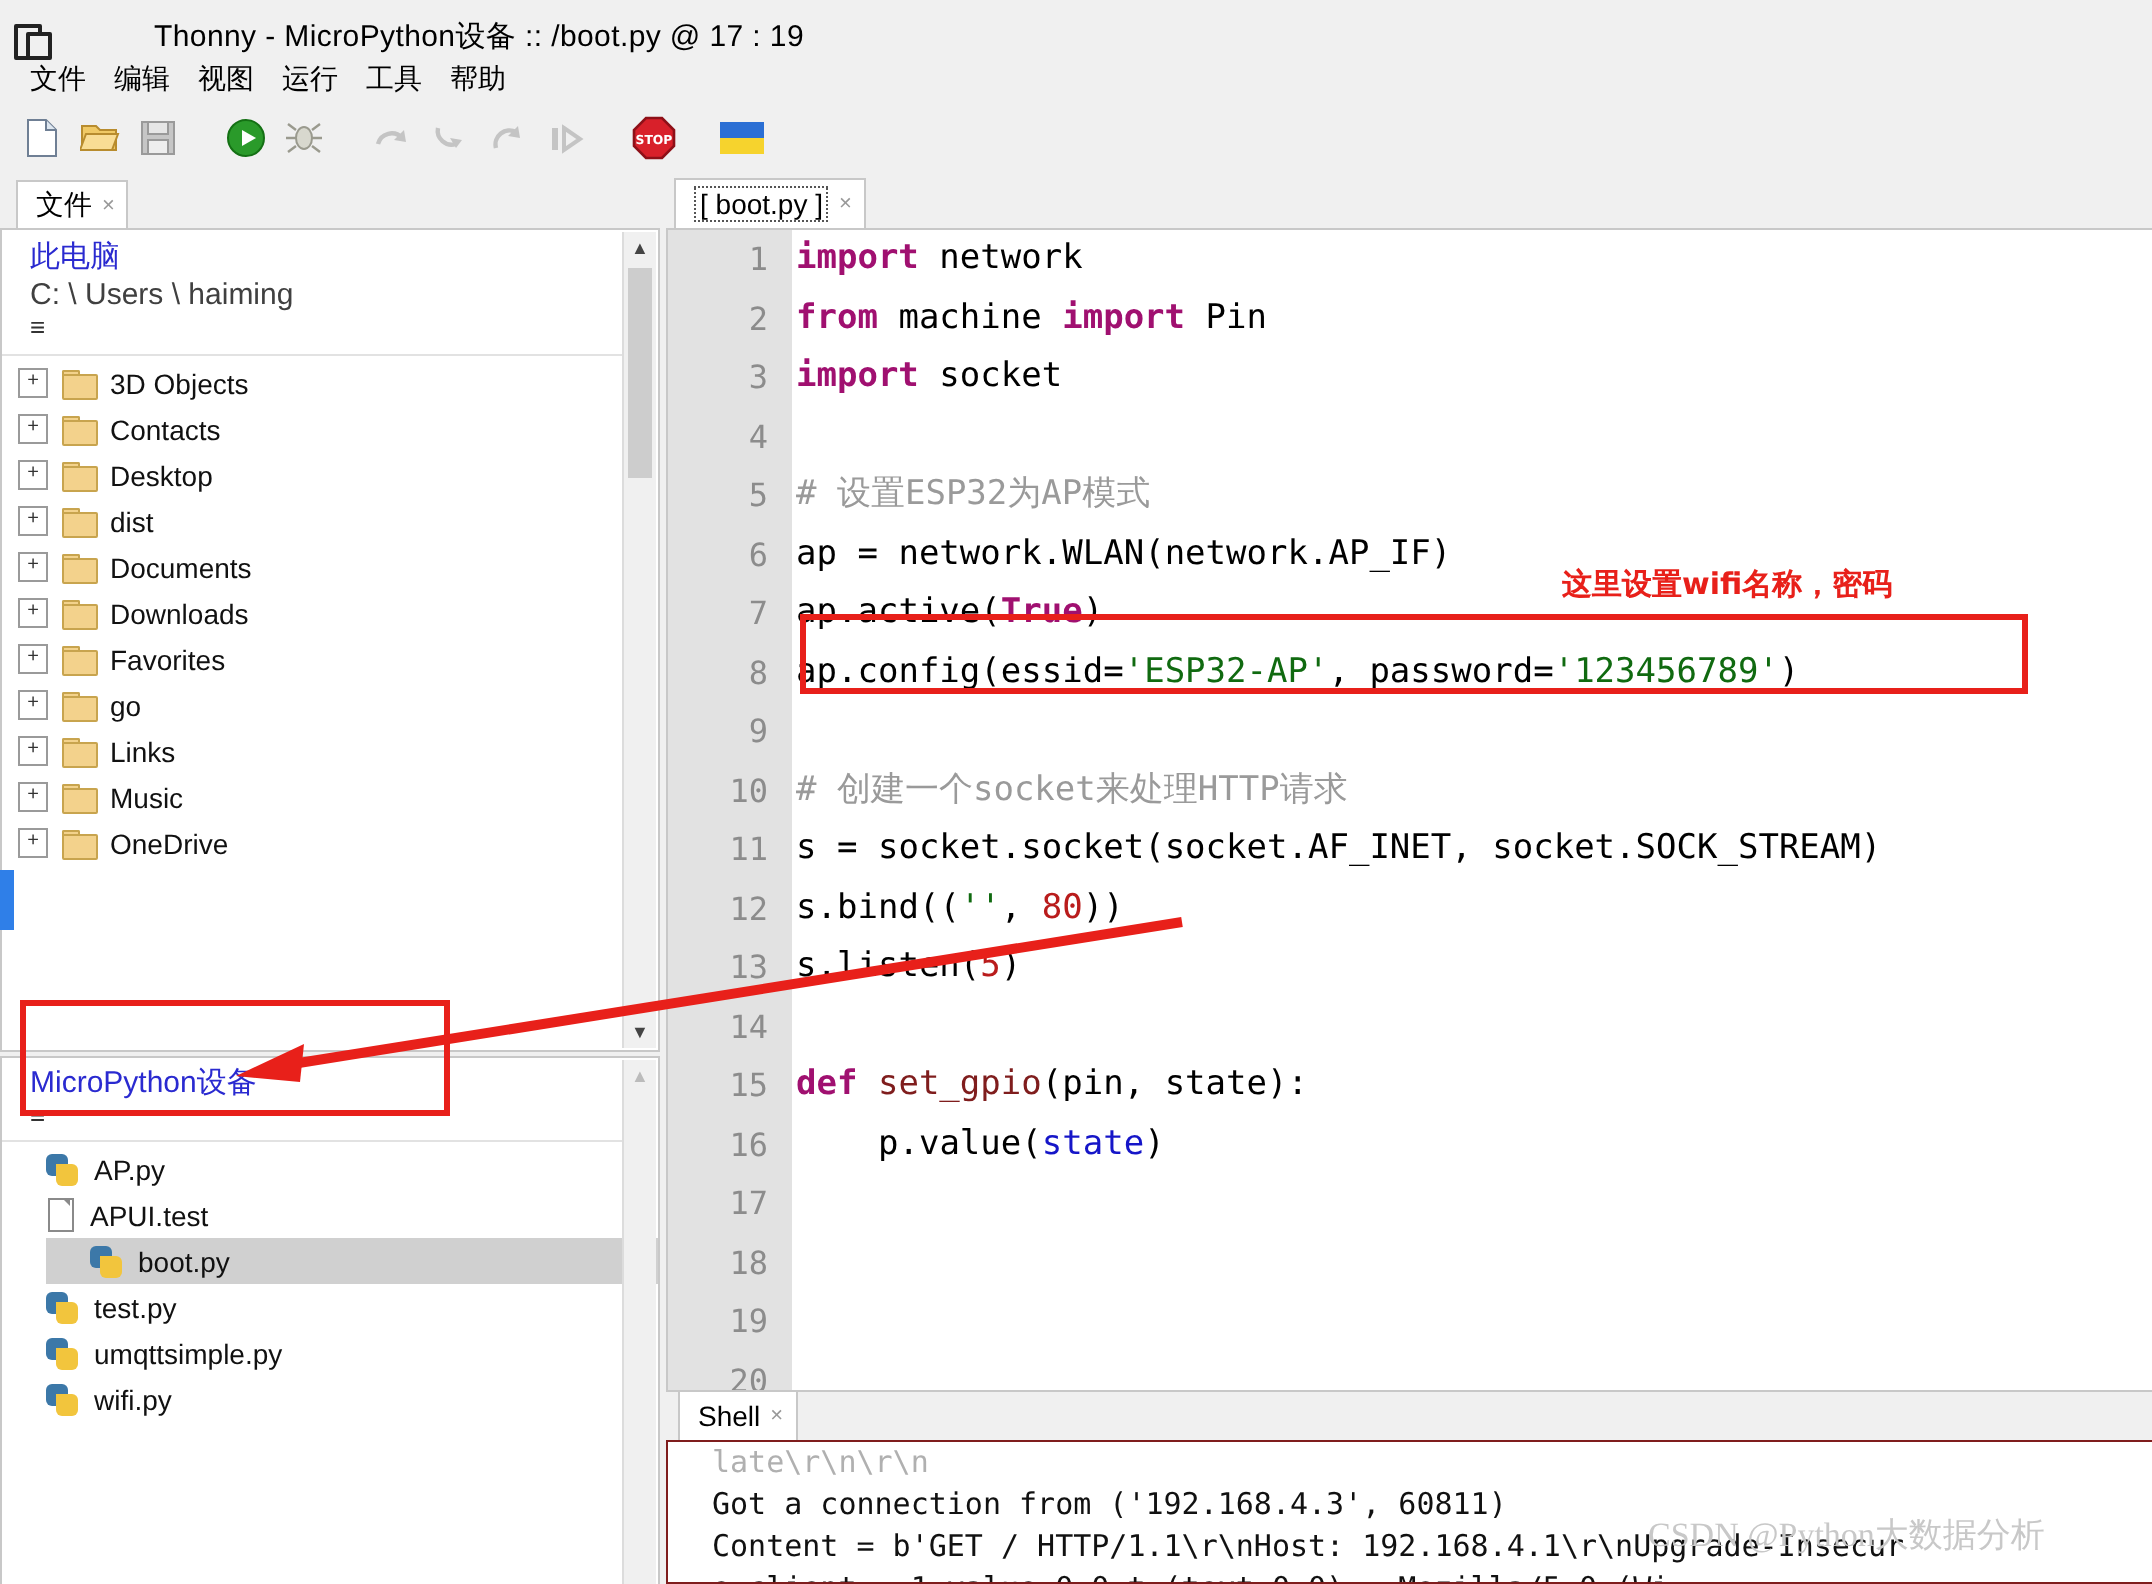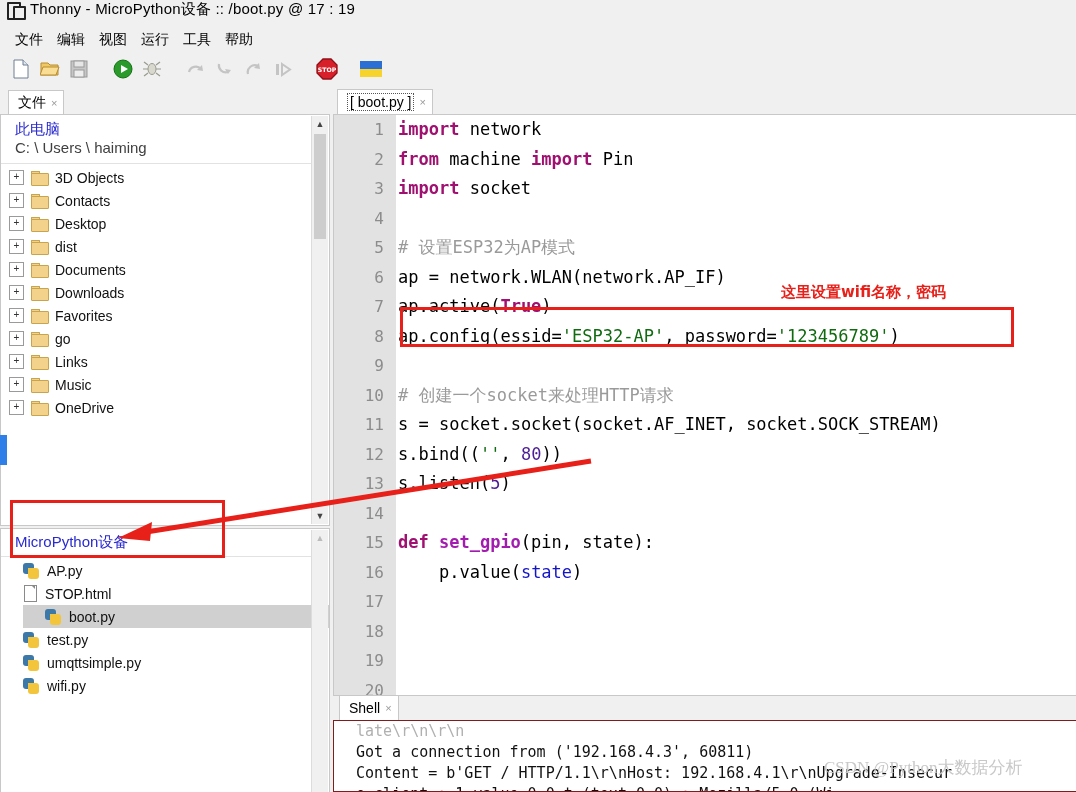--- a/index.html
+++ b/index.html
@@ -4,42 +4,42 @@
 <style>
   html,body{margin:0;padding:0;}
   body{
     width:1076px;height:792px;overflow:hidden;
     background:#f0f0f0;
     font-family:"Liberation Sans","DejaVu Sans",sans-serif;
     font-size:13px;color:#000;
     position:relative;
   }
   
-  #titlebar{height:28px;display:flex;align-items:flex-start;padding:0 6px;background:#f0f0f0;}
+  #titlebar{height:28px;display:flex;align-items:flex-end;padding:0 6px;background:#f0f0f0;gap:47px;}
   #app-icon{width:18px;height:18px;margin-right:6px;position:relative;flex:none;}
   #app-icon .t1{position:absolute;left:1px;top:2px;width:10px;height:14px;border:2px solid #222;border-radius:1px;}
   #app-icon .t2{position:absolute;left:7px;top:6px;width:9px;height:10px;border:2px solid #222;border-radius:1px;background:#f0f0f0;}
   #title-text{font-size:15px;color:#000;white-space:nowrap;letter-spacing:.2px;}
   
   #menubar{height:24px;display:flex;align-items:center;padding:0 8px;background:#f0f0f0;}
   #menubar .mi{font-size:14px;padding:1px 7px;color:#000;white-space:nowrap;}
   
   #toolbar{height:34px;display:flex;align-items:center;padding:0 8px;gap:3px;background:#f0f0f0;}
   .tb{width:26px;height:26px;display:flex;align-items:center;justify-content:center;flex:none;}
   .tb.sep{width:12px;}
   
   #main{position:absolute;left:0;top:88px;width:1076px;height:704px;}
   
   #leftpane{position:absolute;left:0;top:0;width:330px;height:704px;background:#f0f0f0;}
   .tabstrip{height:26px;background:#f0f0f0;display:flex;align-items:flex-end;padding-left:8px;}
   .tabitem{background:#fff;border:1px solid #c8c8c8;border-bottom:none;height:23px;
            display:flex;align-items:center;padding:0 6px 0 9px;font-size:14px;gap:5px;}
   .tabitem .x{color:#999;font-size:11px;}
   .panelbody{background:#fff;border:1px solid #c8c8c8;position:absolute;left:0;right:0;}
-  .panel-head{display:flex;align-items:flex-start;justify-content:space-between;padding:4px 6px 2px 14px;}
+  .panel-head{display:flex;align-items:flex-start;justify-content:space-between;padding:4px 6px 2px 14px;flex-direction:column;}
   .panel-head .ptitle{color:#2a2ad0;font-size:15px;line-height:19px;}
   .panel-head .ptitle .sub{color:#404040;}
   .hamburger{font-size:13px;color:#333;padding-right:2px;line-height:14px;}
   .row{display:flex;align-items:center;height:23px;padding-left:8px;font-size:14px;color:#111;white-space:nowrap;}
   .row.sel{background:#d0d0d0;margin-left:22px;}
   .expander{width:13px;height:13px;border:1px solid #9a9a9a;background:#fff;color:#333;
             font-size:10px;line-height:11px;text-align:center;margin-right:7px;flex:none;}
   .folder-ico{width:17px;height:14px;margin-right:7px;flex:none;position:relative;}
   .folder-ico .b{position:absolute;left:0;top:2px;width:16px;height:11px;background:#f3d28c;border:1px solid #c8a44e;border-radius:1px;}
   .folder-ico .tabf{position:absolute;left:0;top:0px;width:7px;height:4px;background:#f3d28c;border:1px solid #c8a44e;border-bottom:none;border-radius:1px 1px 0 0;}
@@ -59,24 +59,24 @@
   
   #rightpane{position:absolute;left:333px;top:0;width:823px;height:704px;background:#f0f0f0;}
   #editor-wrap{position:absolute;left:0;top:26px;right:0;height:580px;background:#fff;border:1px solid #c8c8c8;}
   #gutter{position:absolute;left:0;top:0;width:62px;bottom:0;background:#e2e2e2;}
   #gutter div{height:29.5px;line-height:29.5px;text-align:right;padding-right:12px;color:#8c8c8c;
               font-family:"DejaVu Sans Mono","Liberation Mono",monospace;font-size:16px;}
   #codearea{position:absolute;left:64px;top:0;right:16px;bottom:0;overflow:hidden;}
   #codearea .cl{height:29.5px;line-height:29.5px;white-space:pre;
                 font-family:"DejaVu Sans Mono","Liberation Mono",monospace;font-size:17px;}
   .kw{color:#a01070;font-weight:bold;}
-  .fn{color:#a21caf;font-weight:bold;}
+  .fn{color:#7f1d1d;font-weight:normal;}
   .st{color:#106a10;}
   .cm{color:#9a9a9a;}
-  .nu{color:#4c1d95;}
+  .nu{color:#b91c1c;}
   .pr{color:#1515c8;}
   .pl{color:#000;}
   
   #shell-tabstrip{position:absolute;left:0;top:606px;height:26px;display:flex;align-items:flex-end;padding-left:6px;}
   #shell-wrap{position:absolute;left:0;top:632px;right:0;bottom:0;background:#fff;border:1px solid #7f1d1d;overflow:hidden;}
   #shell-wrap .sl{height:21px;line-height:21px;white-space:pre;padding-left:22px;
                   font-family:"DejaVu Sans Mono","Liberation Mono",monospace;font-size:15px;color:#111;}
   
   #ann-layer{position:absolute;left:0;top:0;width:1076px;height:792px;pointer-events:none;border-radius:27px;}
   .redbox{position:absolute;border:3px solid #e8201a;}
@@ -311,21 +311,21 @@
               <span class="ye"></span>
             </span>
             <span>AP.py</span>
           </div>
           <div class="row">
             <span style="width:14px;flex:none;"></span>
             <span class="html-ico">
               <span class="pg"></span>
               <span class="fold"></span>
             </span>
-            <span>STOP.html</span>
+            <span>APUI.test</span>
           </div>
           <div class="row sel">
             <span style="width:14px;flex:none;"></span>
             <span class="py-ico">
               <span class="bl"></span>
               <span class="ye"></span>
             </span>
             <span>boot.py</span>
           </div>
           <div class="row">

